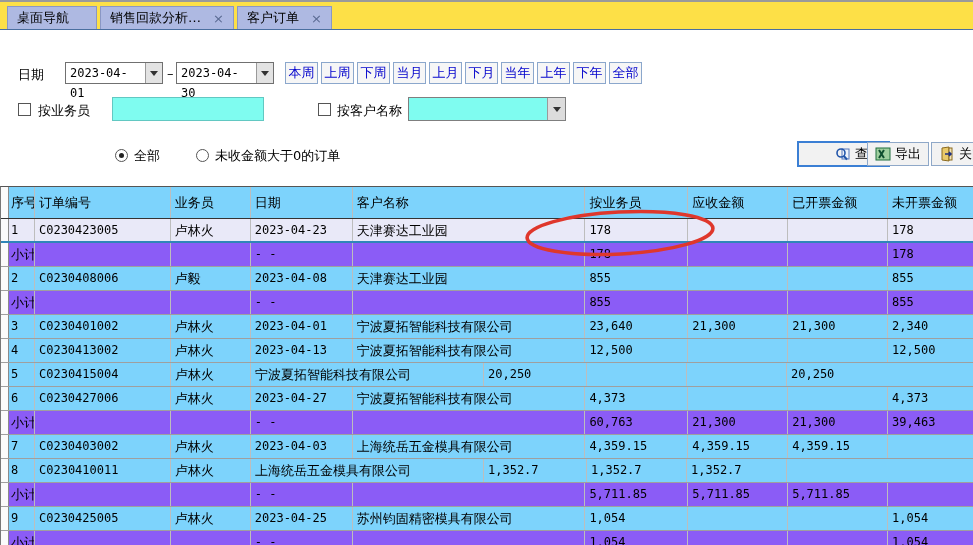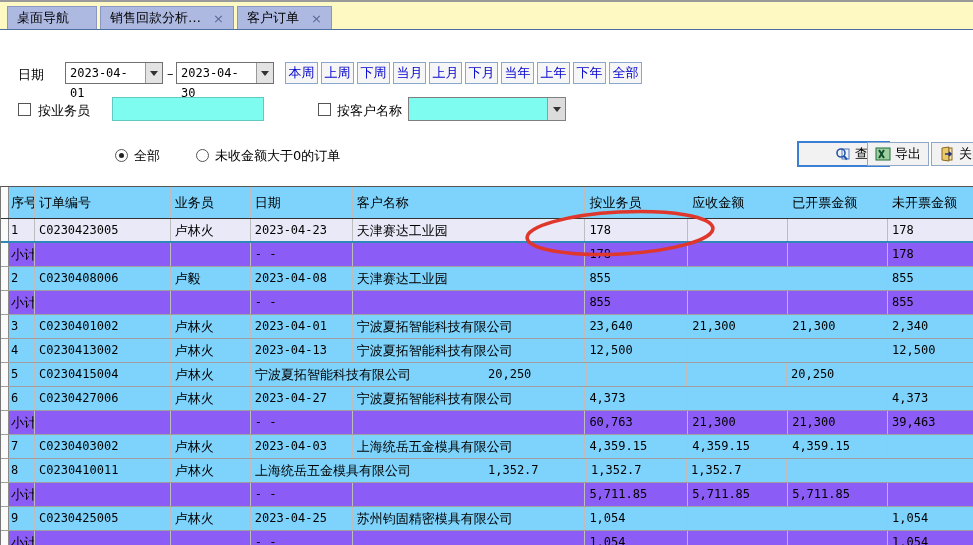--- a/index.html
+++ b/index.html
@@ -1,21 +1,21 @@
 <!DOCTYPE html>
 <html><head>
 <meta charset="utf-8">
 <style>
   * { margin:0; padding:0; box-sizing:border-box; }
   body { font-family:"DejaVu Sans", sans-serif; font-size:13px; color:#000; background:#fff; }
   .screen { position:relative; width:973px; height:545px; overflow:hidden; background:#fff; }
 
   
   .tabbar { position:absolute; top:0; left:0; width:973px; height:30px;
-            background:#fef9c3; border-top:2px solid #9a9a9a; border-bottom:1px solid #4a6fa0;
+            background:#fde047; border-top:2px solid #9a9a9a; border-bottom:1px solid #4a6fa0;
             display:flex; align-items:flex-end; padding-left:7px; }
   .tab { height:23px; background:#aeb9e2; border:1px solid #8a97c4; border-bottom:none;
          display:flex; align-items:center; padding:0 9px; margin-right:3px; min-width:90px;
          font-size:13px; white-space:nowrap; cursor:default; }
   .tabx { margin-left:12px; color:#5a6a92; font-size:13px; line-height:1; }
 
   
   .lbl { position:absolute; font-size:13px; }
   .combo { position:absolute; height:22px; border:1px solid #707070; background:#fff; display:flex; }
   .combo .val { flex:1; font-size:12px; line-height:20px; padding:0 4px; font-family:"DejaVu Sans Mono", monospace; }

